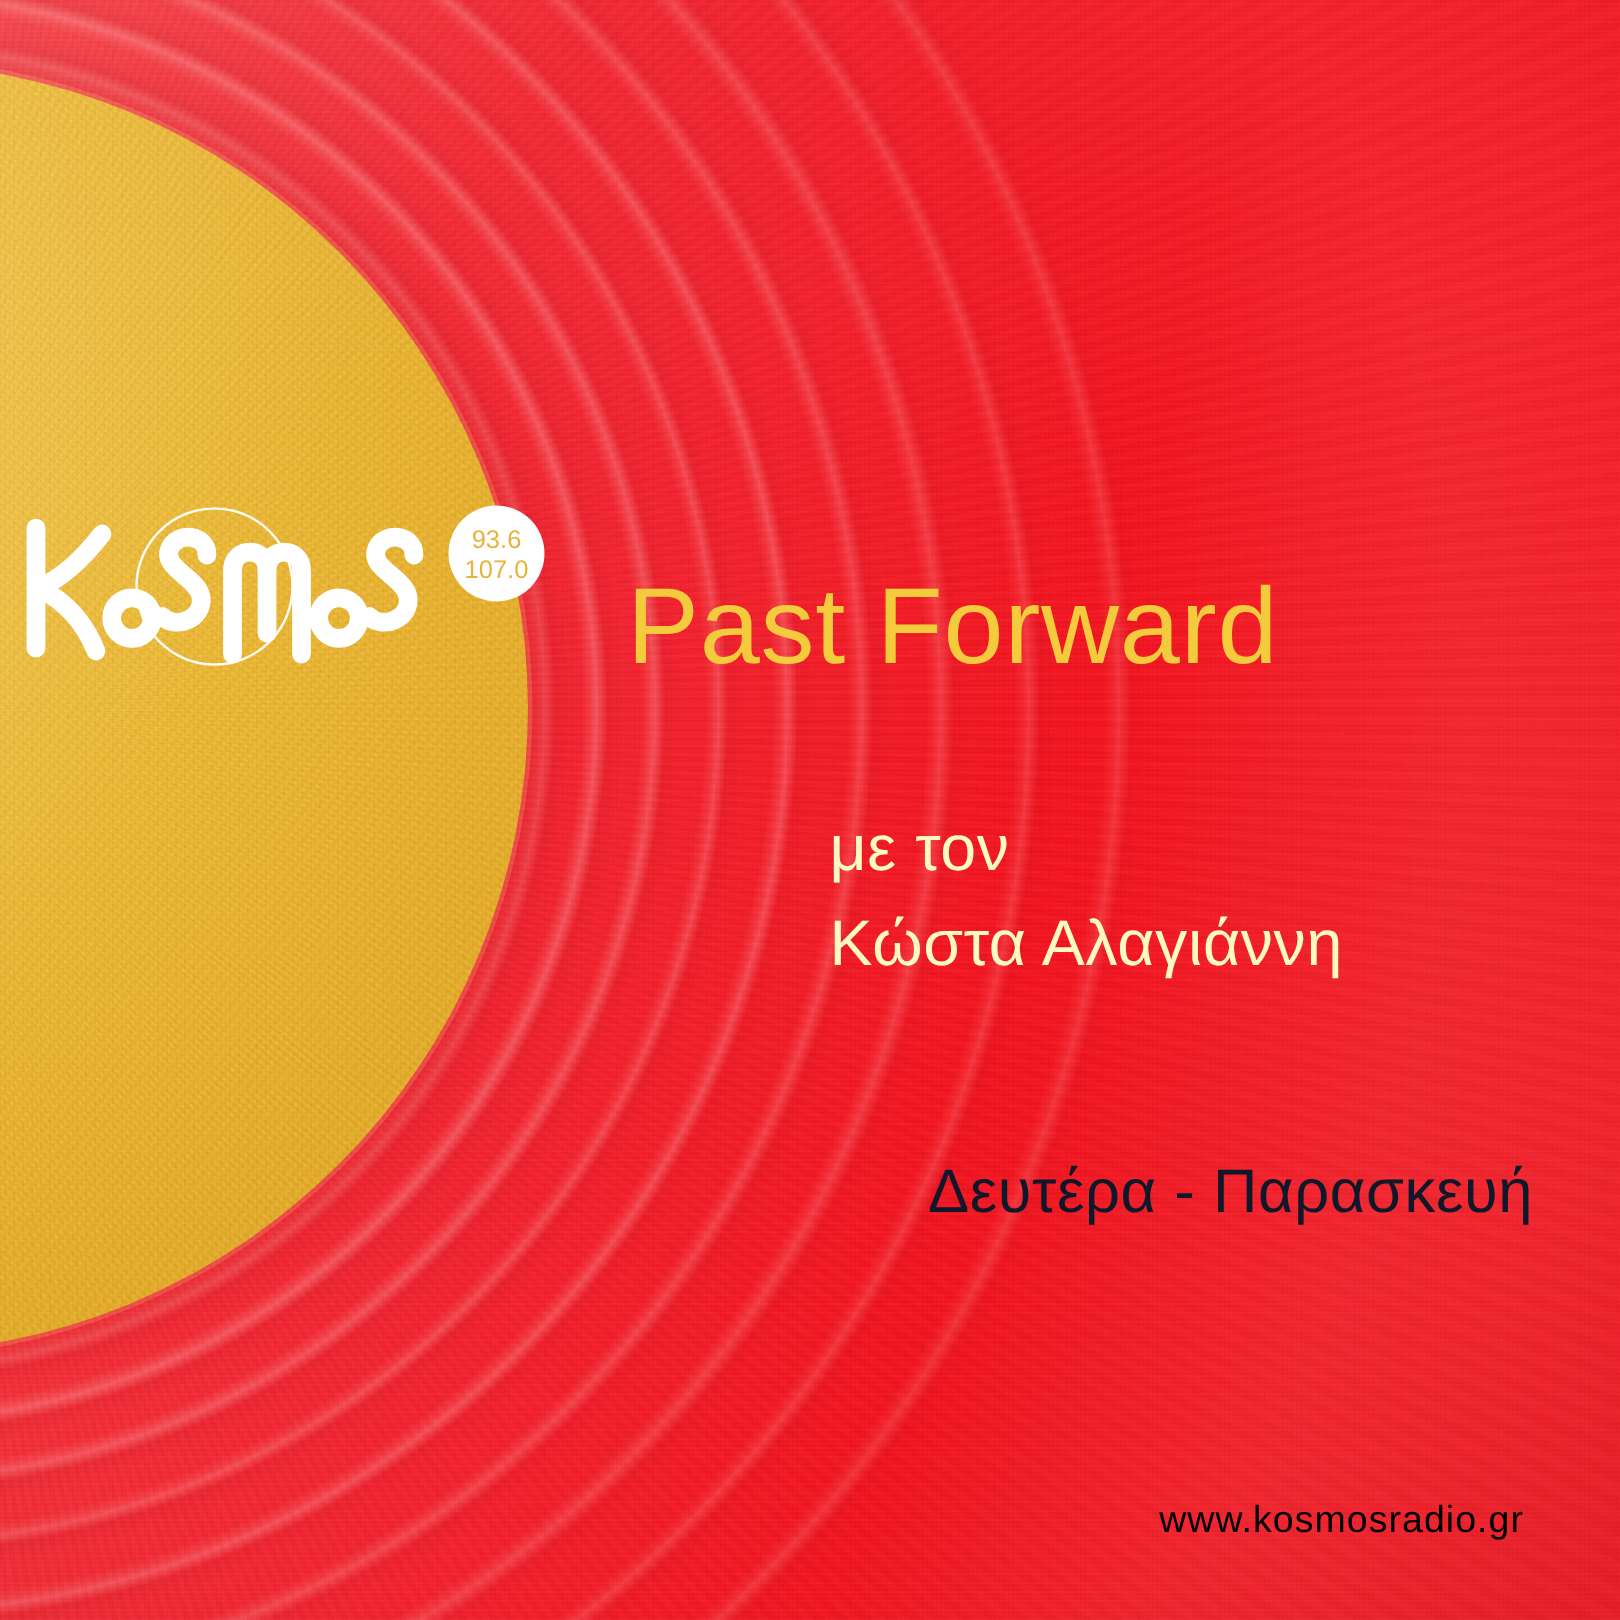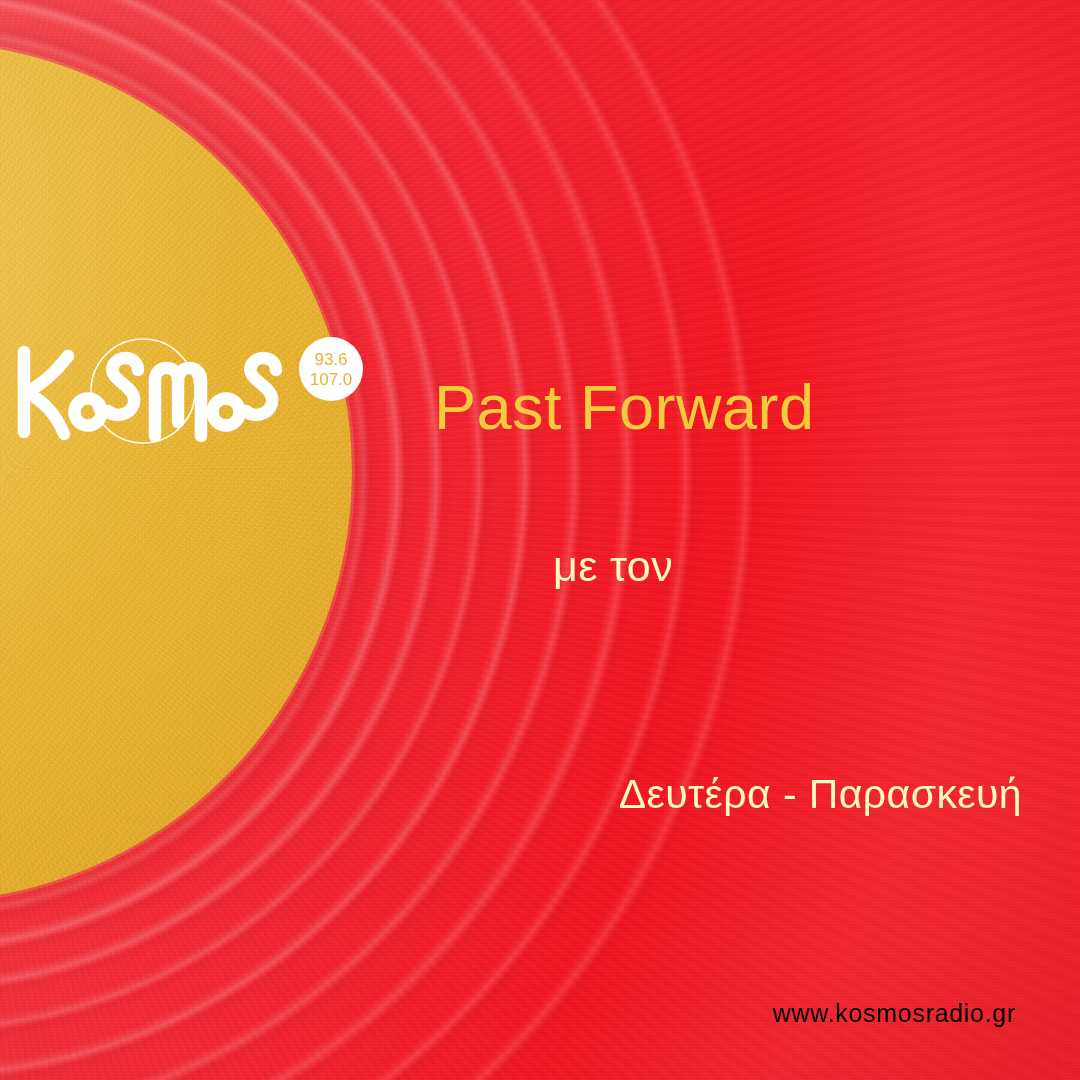--- a/index.html
+++ b/index.html
@@ -107,47 +107,46 @@
     position:absolute;left:14px;top:336px;
     display:flex;gap:12px;
   }
   .logo-mark{display:block;}
   .logo-badge{display:block;}
 
   
   .show-title{
     position:absolute;
     left:418px;top:334px;
-    font-size:63px;
+    font-size:72px;
     line-height:1.0;
     font-weight:300;
     letter-spacing:0.5px;
     color:#F3CB3C;
     white-space:nowrap;
-    margin-left:16px;
   }
 
   
   .host{
     position:absolute;
     left:553px;top:535px;
     color:#fef9c3;
     font-size:43px;
     font-weight:300;
     line-height:1.47;
     letter-spacing:0.4px;
     white-space:nowrap;
   }
   .host-line{display:block;}
 
   
   .schedule{
     position:absolute;
     right:58px;top:765px;
-    color:#fef9c3;
+    color:#0f172a;
     font-size:41px;
     font-weight:300;
     line-height:1.45;
     letter-spacing:0.4px;
     text-align:right;
     white-space:nowrap;
   }
   .schedule-line{display:block;}
 
   
@@ -226,20 +225,21 @@
         <circle cx="33" cy="33" r="32" fill="#FFFFFF"></circle>
         <text x="33" y="29" text-anchor="middle" font-family="Liberation Sans, sans-serif" font-size="17" font-weight="400" fill="#E8B33C">93.6</text>
         <text x="33" y="49" text-anchor="middle" font-family="Liberation Sans, sans-serif" font-size="17" font-weight="400" fill="#E8B33C">107.0</text>
       </svg>
     </div>
 
     <h1 class="show-title">Past Forward</h1>
 
     <div class="host">
       <span class="host-line">με τον</span>
+      <span class="host-line">Κώστα Αλαγιάννη</span>
     </div>
 
     <div class="schedule">
       <span class="schedule-line">Δευτέρα - Παρασκευή</span>
     </div>
 
     <div class="website">www.kosmosradio.gr</div>
 
   </div>
 </div>

